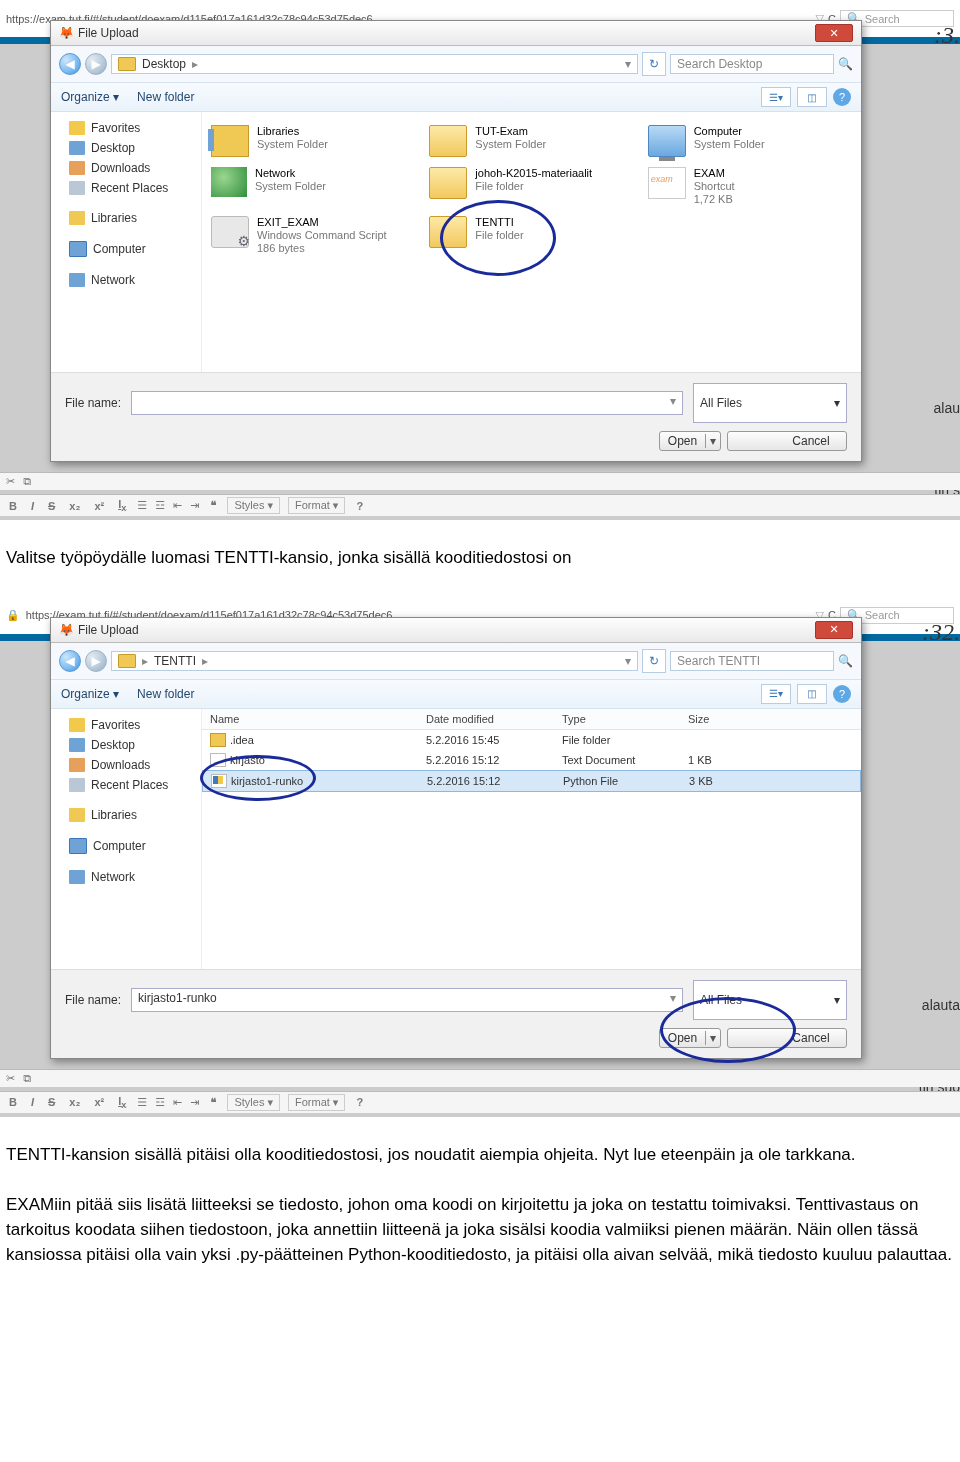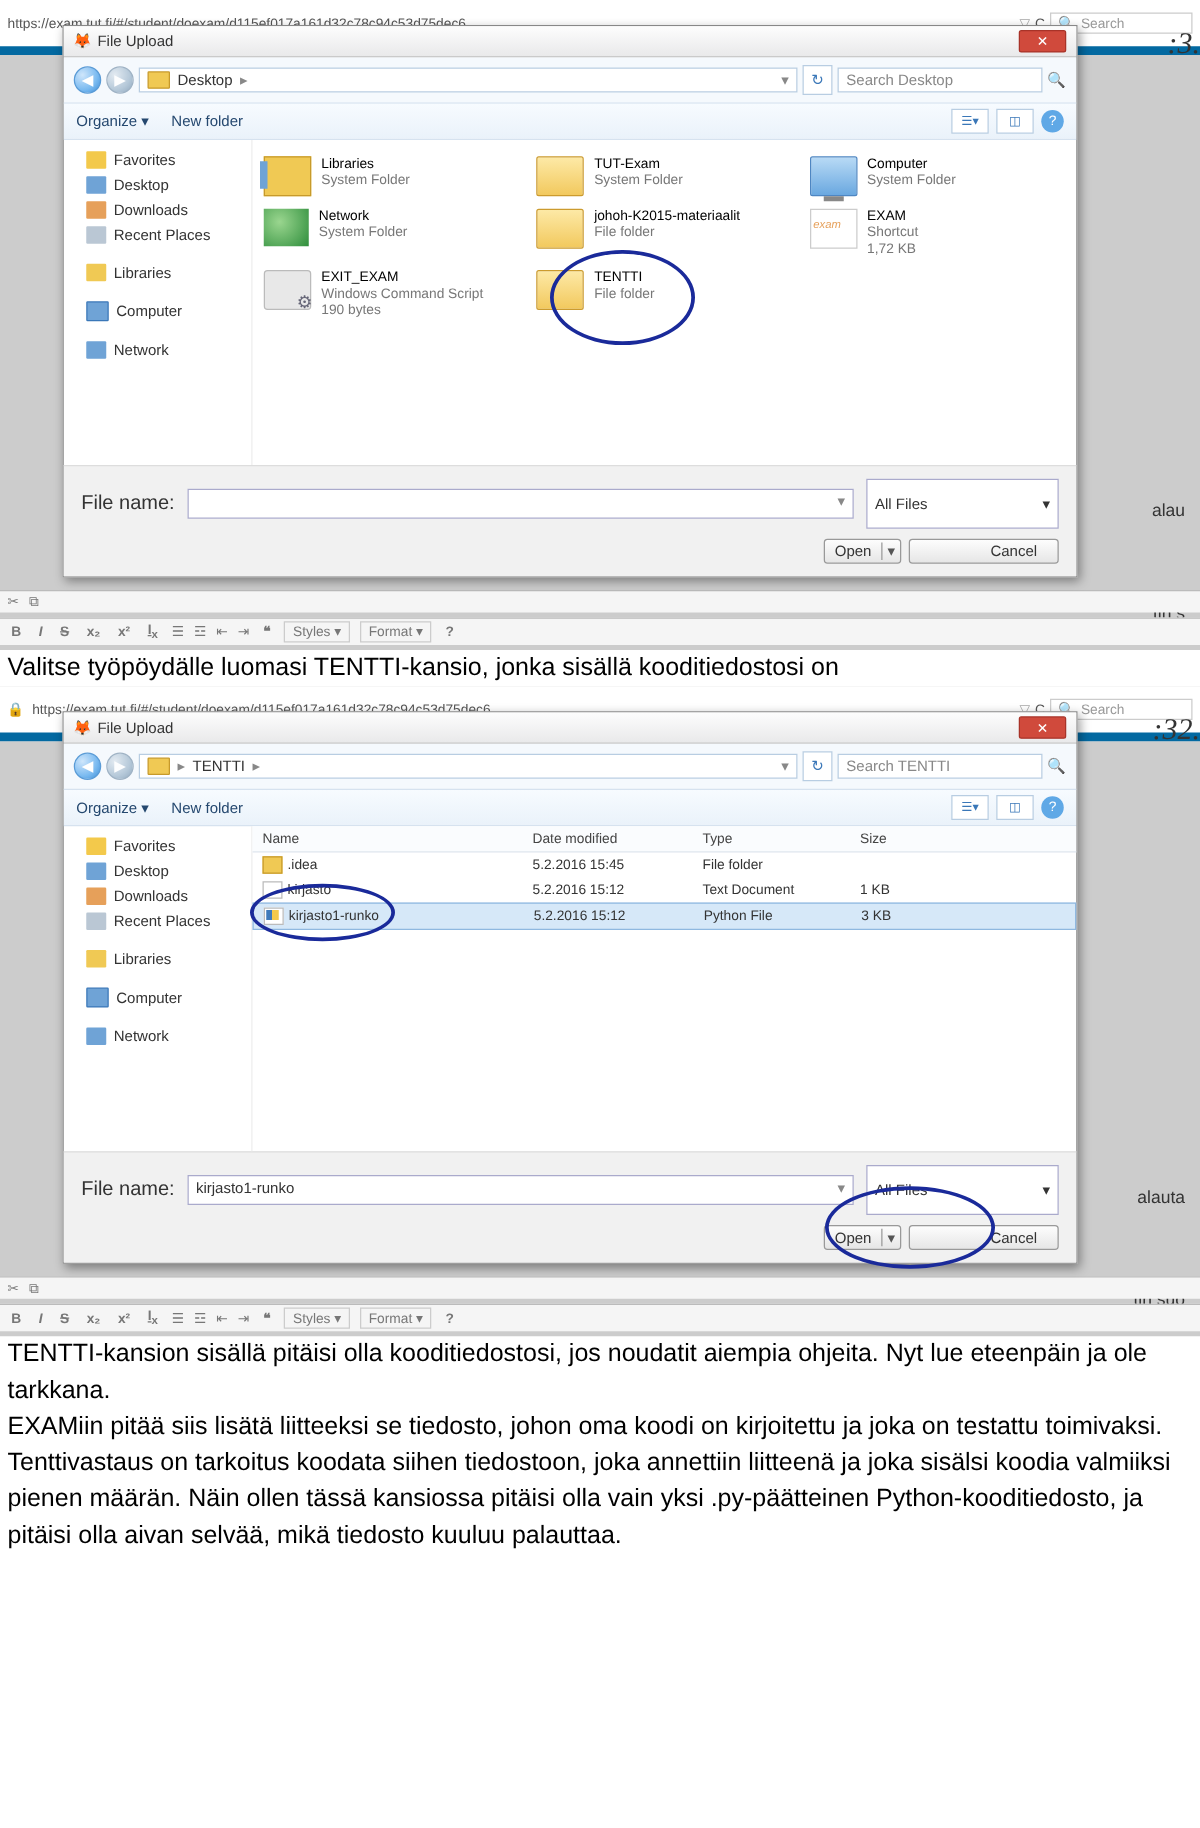--- a/index.html
+++ b/index.html
@@ -1,21 +1,21 @@
 <!DOCTYPE html>
 <html><head>
 <meta charset="utf-8">
 <style>
   body { margin:0; font-family: "Segoe UI", Tahoma, Arial, sans-serif; font-size:12px; color:#333; background:#fff; width:960px; }
   .screenshot { position:relative; background:#ccc; margin:0; }
   .addr-row { display:flex; align-items:center; gap:4px; padding:10px 6px; background:#fff; font-size:11px; color:#555; border-bottom:7px solid #0369a1; }
   .addr-row .url { flex:1; }
   .addr-row .search-box { display:flex; align-items:center; gap:4px; background:#fff; border:1px solid #ccc; padding:1px 6px; width:100px; color:#999; }
   .bg-timer { position:absolute; right:0; top:22px; font-size:24px; font-style:italic; color:#333; font-family:"Times New Roman",serif; }
-  .bg-text { position:absolute; right:12px; font-size:14px; color:#333; font-family:Arial,sans-serif; }
+  .bg-text { position:absolute; right:0; font-size:14px; color:#333; font-family:Arial,sans-serif; }
   .bg-editor { position:absolute; left:0; background:#f5f5f5; border-top:1px solid #bbb; font-size:11px; color:#777; display:flex; align-items:center; padding:2px 6px; gap:8px; width:100%; box-sizing:border-box; }
   .bg-editor .tb-btn { font-weight:bold; padding:0 3px; }
   .dialog { position:absolute; background:#fff; border:1px solid #888; box-shadow:2px 3px 8px rgba(0,0,0,.4); }
   .dlg-title { background:linear-gradient(#fdfdfd,#e9e9ea); border-bottom:1px solid #bbb; padding:3px 8px; display:flex; align-items:center; font-size:12px; }
   .dlg-title .close { margin-left:auto; width:36px; height:16px; background:#d04a3c; border:1px solid #a83328; color:#fff; display:flex; align-items:center; justify-content:center; font-size:11px; border-radius:2px; }
   .dlg-path { display:flex; align-items:center; gap:4px; padding:6px 8px; background:#f5f9fd; border-bottom:1px solid #d6e2ef; }
   .nav-btn { width:20px; height:20px; border-radius:50%; background:radial-gradient(circle at 30% 30%, #cfe6fb, #7abaf0 60%, #3d8dd6); border:1px solid #5a9bd6; display:flex; align-items:center; justify-content:center; color:#fff; }
   .nav-btn.disabled{ filter:grayscale(60%) opacity(.7);}
   .crumb { flex:1; display:flex; align-items:center; gap:6px; background:#fff; border:1px solid #b8cde2; padding:2px 6px; font-size:12px; }
   .crumb .folder-icon { width:16px; height:12px; background:#f0c954; border:1px solid #c79a2b; border-radius:1px; }
@@ -49,30 +49,30 @@
   .big-ico.shortcut{ background:#fff;border:1px solid #ccc; position:relative;}
   .big-ico.shortcut:before{content:"exam"; position:absolute; left:2px; top:6px; font-size:9px; color:#e6a05a; font-style:italic;}
   .big-ico.lib-ic{ background:#f0c954; border:1px solid #c79a2b; position:relative;}
   .big-ico.lib-ic:before{content:"";position:absolute;left:-4px;top:3px;width:6px;height:22px;background:#6fa3d6;}
   .item-label{ font-size:11px; line-height:13px;}
   .item-label .name{ color:#000;}
   .item-label .sub{ color:#777;}
   .circle-annot{ position:absolute; border:3px solid #1a2a9a; border-radius:50%; pointer-events:none;}
   .dlg-bottom{ background:#f1f1f1; padding:10px 14px; border-top:1px solid #ddd;}
   .fn-row{ display:flex; align-items:center; gap:10px;}
-  .fn-row label{ font-size:16px; color:#333;}
+  .fn-row label{ font-size:12px; color:#333;}
   .fn-input{ flex:1; border:1px solid #aac; background:#fff; padding:2px 6px; height:18px; font-size:12px;}
   .combo{ border:1px solid #aac; background:#fff; padding:12px 6px; width:140px; font-size:12px; display:flex; justify-content:space-between;}
   .btn-row{ display:flex; justify-content:flex-end; gap:6px; margin-top:8px;}
   .win-btn{ background:linear-gradient(#fdfdfd,#e6e6e6); border:1px solid #999; border-radius:3px; padding:2px 0; font-size:12px;}
   .win-btn.open{width:60px; display:flex;}
   .win-btn.open .lbl{flex:1; text-align:center;}
   .win-btn.open .drp{ border-left:1px solid #999; width:14px; text-align:center; color:#555;}
   .win-btn.cancel{ width:70px; text-align:center;padding-left:48px;}
-  .instruction{ font-family:Arial,sans-serif; font-size:20px; color:#000; padding:0 6px; line-height:1.45;}
+  .instruction{ font-family:Arial,sans-serif; font-size:17px; color:#000; padding:26px 6px; line-height:1.45;}
   
   .list-header{ display:flex; font-size:11px; color:#444; border-bottom:1px solid #e0e6ee; padding:2px 0; background:#fafcfe;}
   .list-header div{ padding:2px 8px;}
   .col-name{flex:0 0 200px;} .col-date{flex:0 0 120px;} .col-type{flex:0 0 110px;} .col-size{flex:0 0 70px;}
   .list-row{ display:flex; font-size:11px; padding:1px 0;}
   .list-row.selected{ background:#d6e8f8; border:1px solid #8fb8e0;}
   .list-row .cell{ padding:2px 8px; display:flex; align-items:center; gap:4px;}
   .small-ico{width:14px;height:12px;display:inline-block;}
   .small-ico.folder{background:#f0c954;border:1px solid #c79a2b;}
   .small-ico.txt{background:#fff;border:1px solid #bbb;}
@@ -222,21 +222,21 @@
               <div class="name">EXAM</div>
               <div class="sub">Shortcut</div>
               <div class="sub">1,72 KB</div>
             </div>
         </div>
         <div class="item">
           <div class="big-ico script"></div>
           <div class="item-label">
               <div class="name">EXIT_EXAM</div>
               <div class="sub">Windows Command Script</div>
-              <div class="sub">190 bytes</div>
+              <div class="sub">186 bytes</div>
             </div>
         </div>
         <div class="item">
           <div class="big-ico folder"></div>
           <div class="item-label">
               <div class="name">TENTTI</div>
               <div class="sub">File folder</div>
             </div>
         </div>
       </div>

